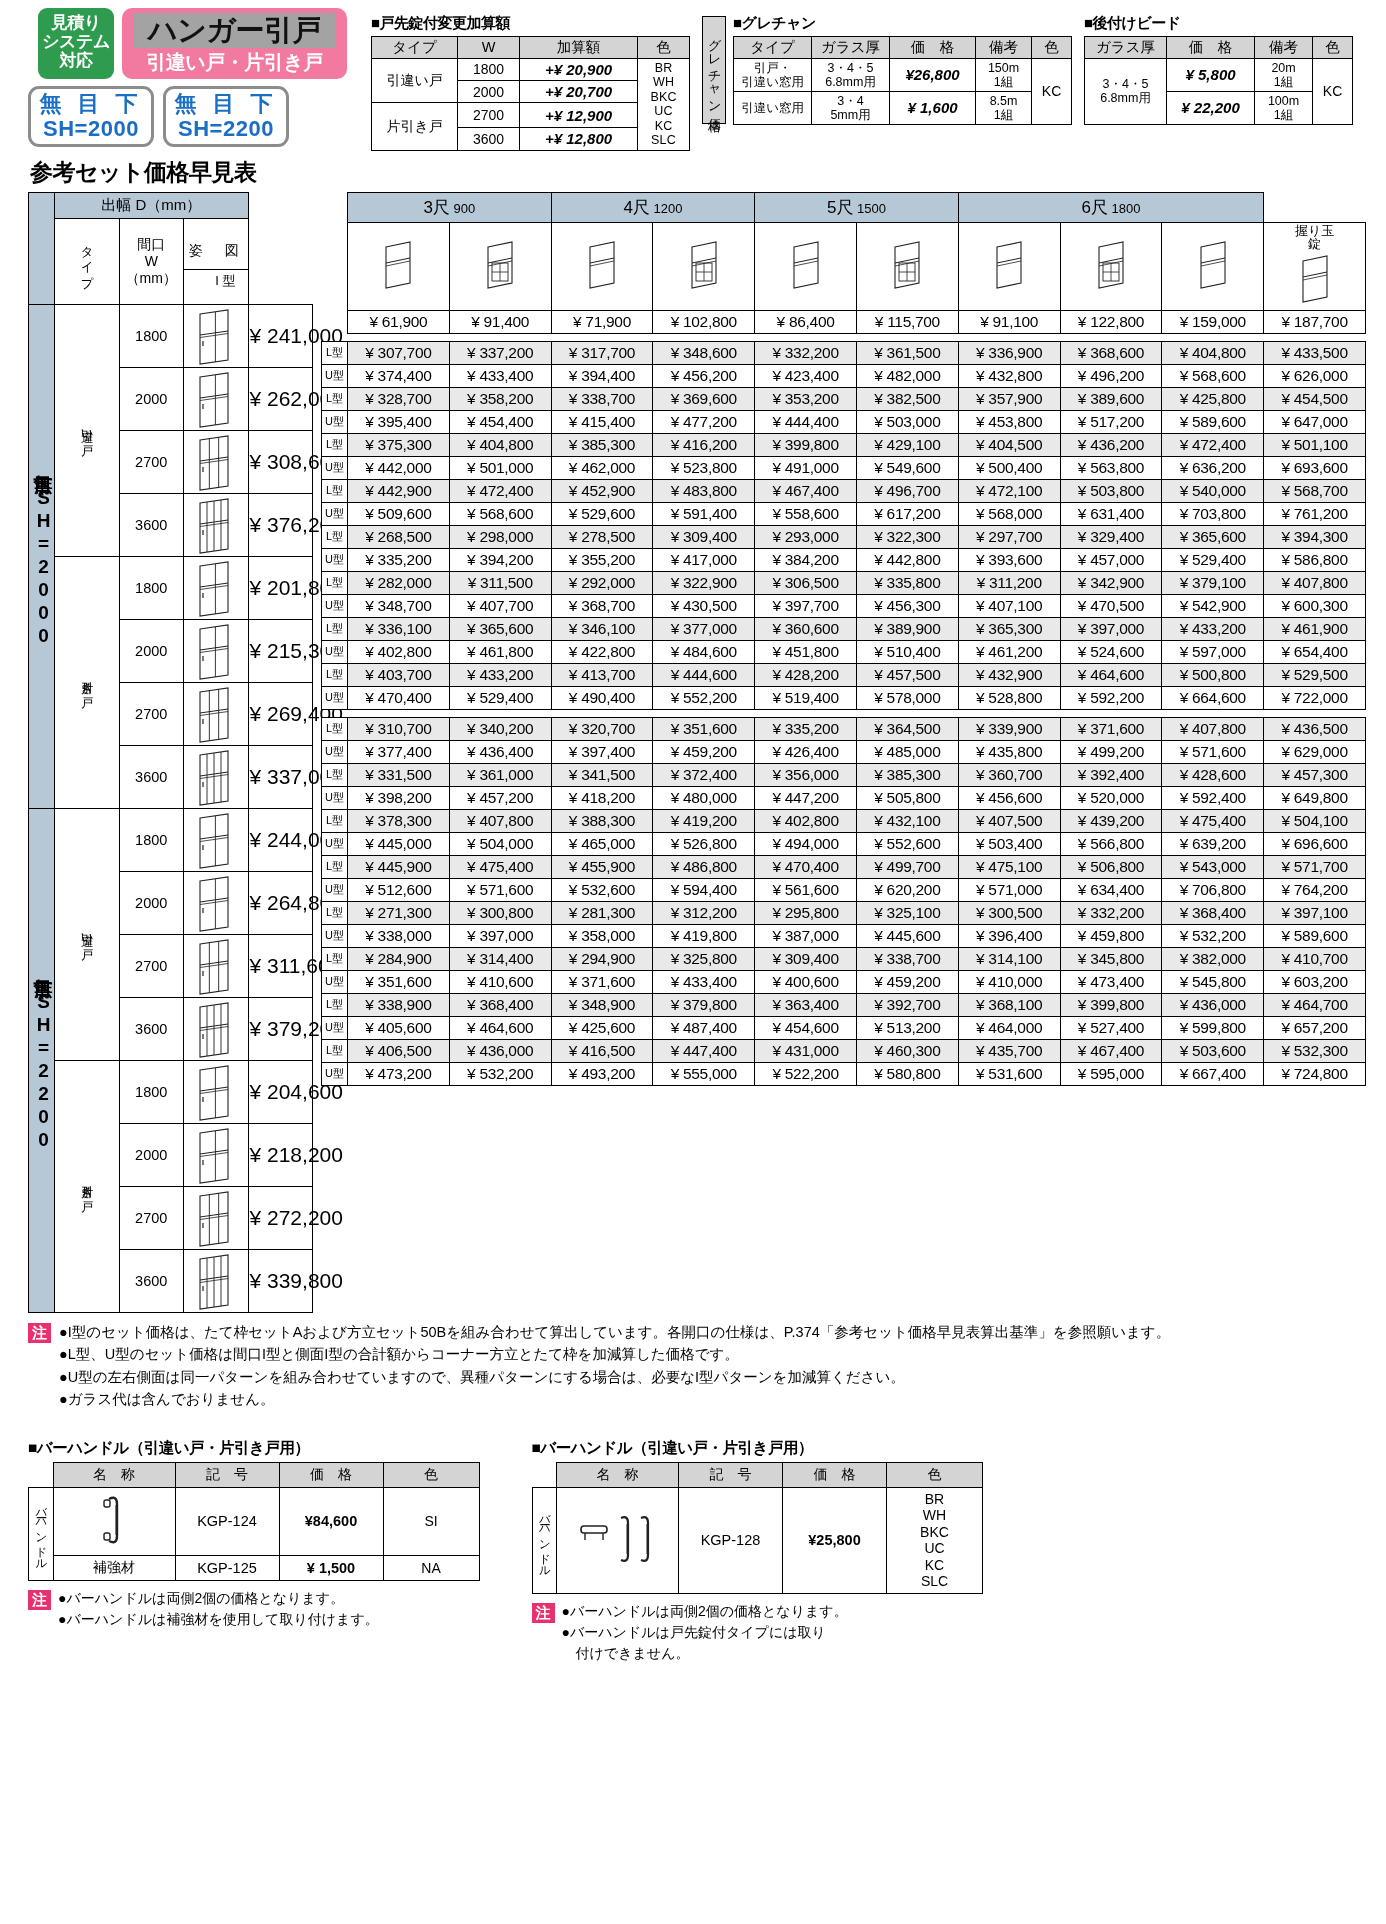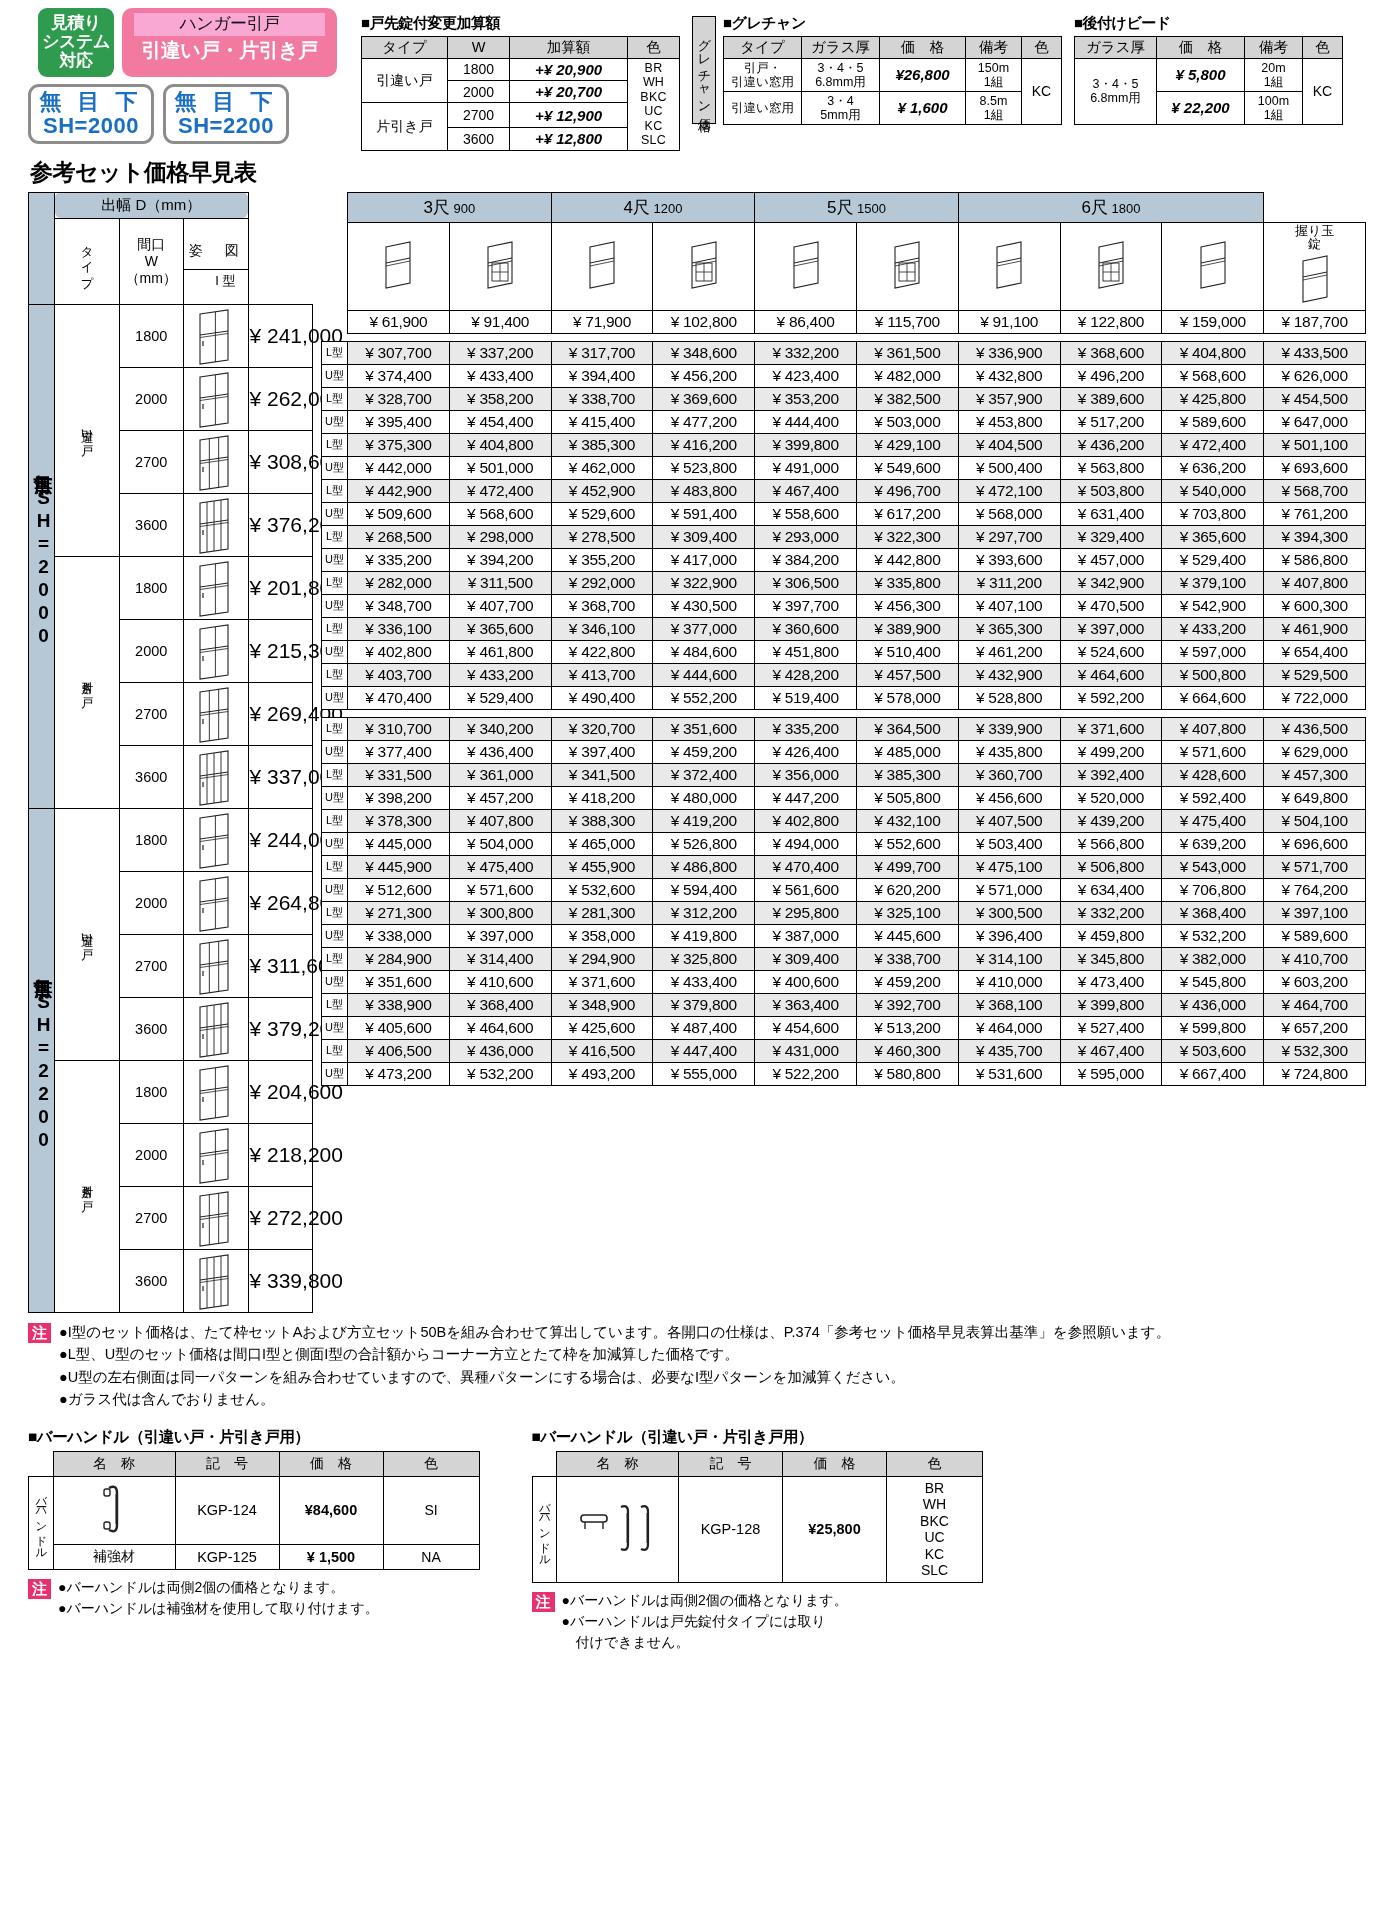--- a/index.html
+++ b/index.html
@@ -23,22 +23,22 @@
     width:76px; padding:5px 2px 6px;
     font-weight:bold; font-size:17px; line-height:1.13;
     text-align:center; letter-spacing:-0.5px;
   }
   .badge-pink {
     background:#f2799f; border-radius:10px;
     padding:5px 12px 6px; min-width:215px;
     display:flex; flex-direction:column; gap:3px; align-items:center;
   }
   .badge-pink .p1 {
-    background:#f9a8d4; color:#111; font-weight:normal;
-    font-size:17px; line-height:1.05; padding:2px 14px 3px;
+    background:#a3a3a3; color:#111; font-weight:bold;
+    font-size:29px; line-height:1.05; padding:2px 14px 3px;
     letter-spacing:-0.5px; width:100%; text-align:center;
   }
   .badge-pink .p2 {
     color:#fff; font-weight:bold; font-size:20px; line-height:1.1;
     letter-spacing:-0.5px; text-align:center;
   }
   .badge-row2 { display:flex; gap:9px; }
   .badge-sh {
     border:3px solid #8c8c8c; border-radius:11px; background:#fff;
     width:126px; padding:3px 0 4px; text-align:center;
@@ -82,21 +82,21 @@
   .main-wrap { margin:0 14px 0 28px; display:flex; gap:8px; align-items:flex-start; }
   table.left-tbl, table.right-tbl { border-collapse:collapse; }
   table.left-tbl td, table.left-tbl th,
   table.right-tbl td, table.right-tbl th { border:1px solid #000; font-weight:normal; }
   .hdr-blue { background:#b6c8d6; }
 
   .left-tbl { width:285px; table-layout:fixed; }
   .right-tbl { width:1045px; table-layout:fixed; }
   .cell-c { text-align:center; vertical-align:middle; }
 
-  .hd-dehaba { font-size:15px; text-align:center; padding:3px 0;border-radius:6px; }
+  .hd-dehaba { font-size:15px; text-align:center; padding:3px 0; }
   .hd-small { font-size:14px; text-align:center; line-height:1.2; }
   .hd-shaku { font-size:17px; font-weight:bold; text-align:center; padding:3px 0; letter-spacing:0; }
   .hd-shaku .mm { font-size:13px; font-weight:normal; }
   .hd-nigiri { font-size:13px; line-height:1.05; text-align:center; }
 
   td.price { font-size:15.5px; font-weight:bold; text-align:center; padding:2px 1px; white-space:nowrap; letter-spacing:-0.3px; }
   tr.lrow td.price { background:#e9e9e9; }
   td.ltag { font-size:11px; text-align:center; padding:0 2px; width:26px; background:#fff; }
   tr.lrow td.ltag { background:#fff; }
 
@@ -117,21 +117,21 @@
   
   .notes { margin:8px 0 0 28px; display:flex; gap:8px; align-items:flex-start; }
   .chu {
     background:#e8306e; color:#fff; font-weight:bold; font-size:15px;
     padding:1px 4px; line-height:1.2; margin-top:2px; flex:0 0 auto;
   }
   .notes-list { font-size:14.5px; line-height:1.55; }
   .notes-list div { white-space:nowrap; }
 
   
-  .bottom-area { display:flex; gap:52px; margin:16px 0 0 28px; }
+  .bottom-area { display:flex; gap:52px; margin:27px 0 0 28px; }
   .bh-title { font-weight:bold; font-size:15.5px; margin-bottom:3px; letter-spacing:-0.5px; }
   table.bh { border-collapse:collapse; }
   table.bh td, table.bh th { border:1.2px solid #000; font-size:14px; text-align:center; padding:3px 6px; font-weight:normal; }
   table.bh th { background:#d4d4d4; }
   table.bh td.code { font-size:14.5px; }
   table.bh td.prc { font-weight:bold; font-size:14.5px; }
   .bh-vert {
     writing-mode:vertical-rl; text-orientation:upright;
     font-size:11.5px; letter-spacing:0px; line-height:1;
   }

